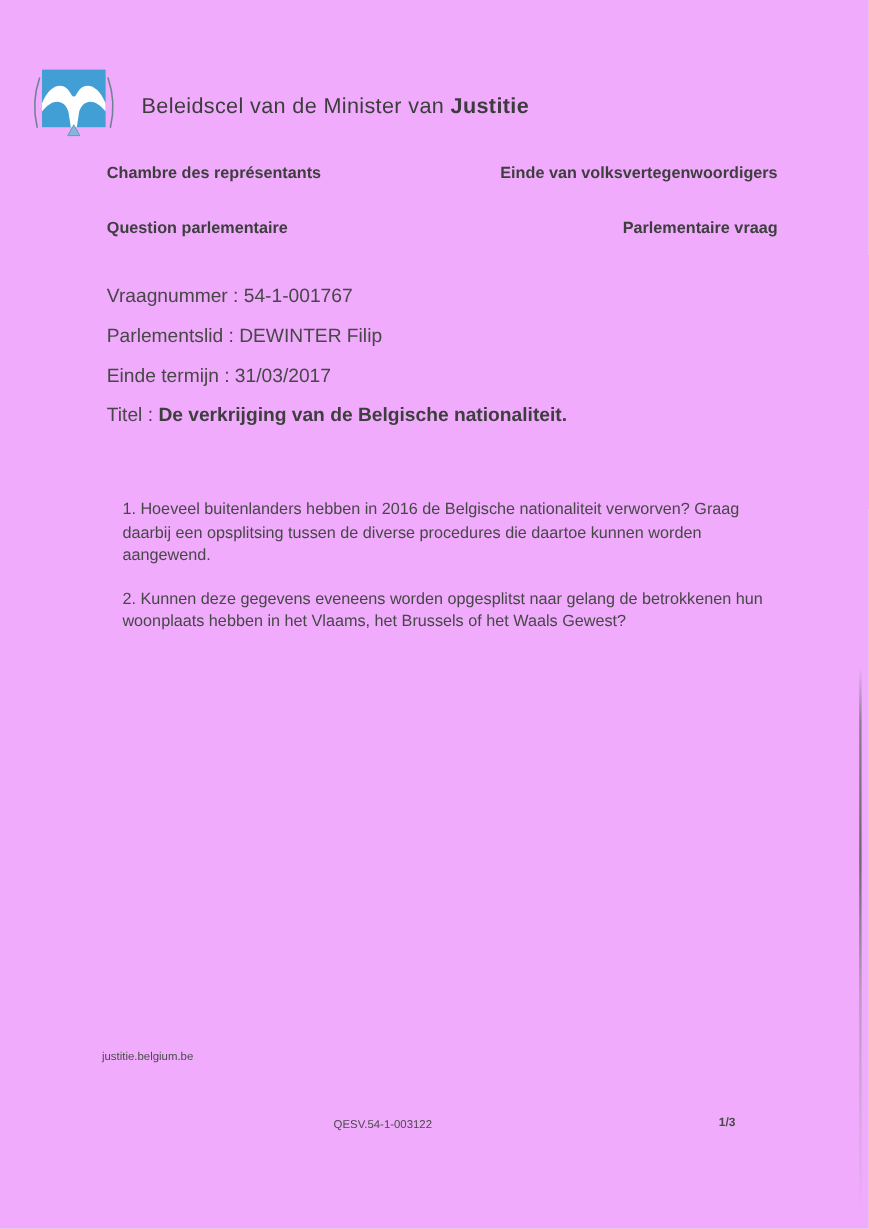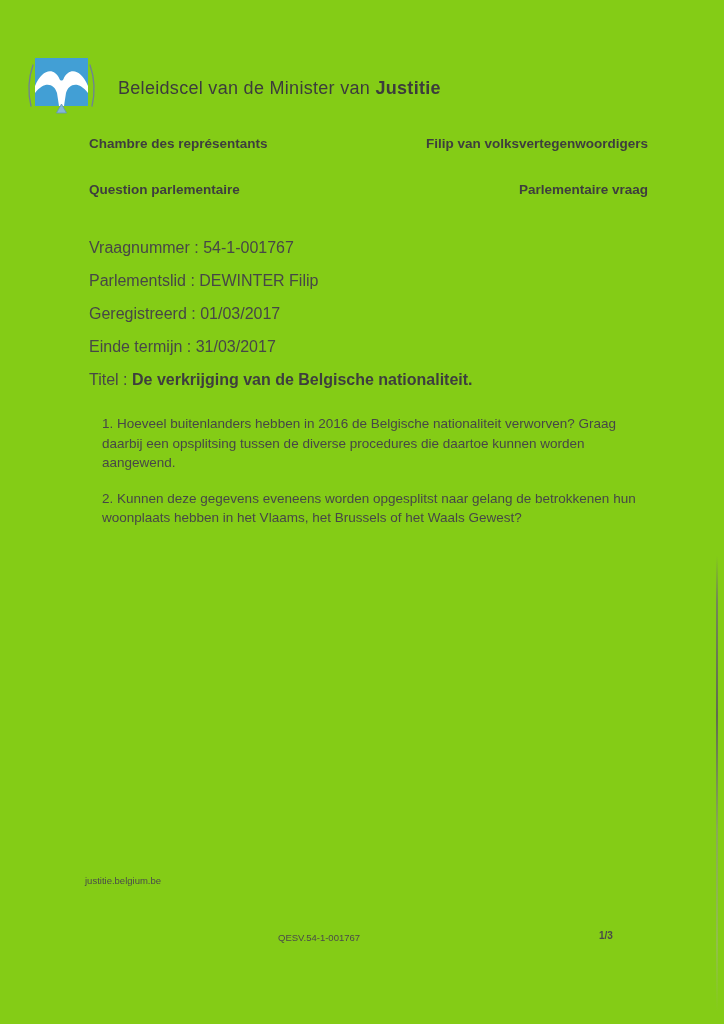--- a/index.html
+++ b/index.html
@@ -4,21 +4,21 @@
 <style>
   html, body {
     margin: 0;
     padding: 0;
     background: #e8e8e8;
   }
   .page {
     position: relative;
     width: 724px;
     height: 1024px;
-    background: #84cc16;
+    background: #f0abfc;
     font-family: "Liberation Sans", sans-serif;
     color: #424242;
     overflow: hidden;
   }
 
   
   .brand-header {
     position: absolute;
     left: 22px;
     top: 52px;
@@ -135,50 +135,47 @@
 
       <polygon points="39.5,52 34.5,61 44.5,61" fill="#85b8d8" stroke="#5f96bd" stroke-width="0.8"></polygon>
     </svg>
     <div class="org-title">
       <span style="white-space:pre">Beleidscel van de Minister van </span><span class="bold">Justitie</span>
     </div>
   </div>
 
   <div class="cols-row" id="cols-row-1">
     <span>Chambre des représentants</span>
-    <span>Filip van volksvertegenwoordigers</span>
+    <span>Einde van volksvertegenwoordigers</span>
   </div>
 
   <div class="cols-row" id="cols-row-2">
     <span>Question parlementaire</span>
     <span>Parlementaire vraag</span>
   </div>
 
   <div class="meta">
     <div class="meta-line">
       <span>Vraagnummer</span><span class="sep"> : </span><span>54-1-001767</span>
     </div>
     <div class="meta-line">
       <span>Parlementslid</span><span class="sep"> : </span><span>DEWINTER Filip</span>
-    </div>
-    <div class="meta-line">
-      <span>Geregistreerd</span><span class="sep"> : </span><span>01/03/2017</span>
     </div>
     <div class="meta-line">
       <span>Einde termijn</span><span class="sep"> : </span><span>31/03/2017</span>
     </div>
     <div class="meta-line">
       <span>Titel</span><span class="sep"> : </span><span class="title-value">De verkrijging van de Belgische nationaliteit.</span>
     </div>
   </div>
 
   <div class="body-text">
     <p>1. Hoeveel buitenlanders hebben in 2016 de Belgische nationaliteit verworven? Graag daarbij een opsplitsing tussen de diverse procedures die daartoe kunnen worden aangewend.</p>
     <p>2. Kunnen deze gegevens eveneens worden opgesplitst naar gelang de betrokkenen hun woonplaats hebben in het Vlaams, het Brussels of het Waals Gewest?</p>
   </div>
 
   <div class="scan-line"></div>
 
   <div class="footer-item" id="footer-website">justitie.belgium.be</div>
-  <div class="footer-item" id="footer-reference">QESV.54-1-001767</div>
+  <div class="footer-item" id="footer-reference">QESV.54-1-003122</div>
   <div class="footer-item" id="footer-page">1/3</div>
 
 </div>
 
 </body></html>

